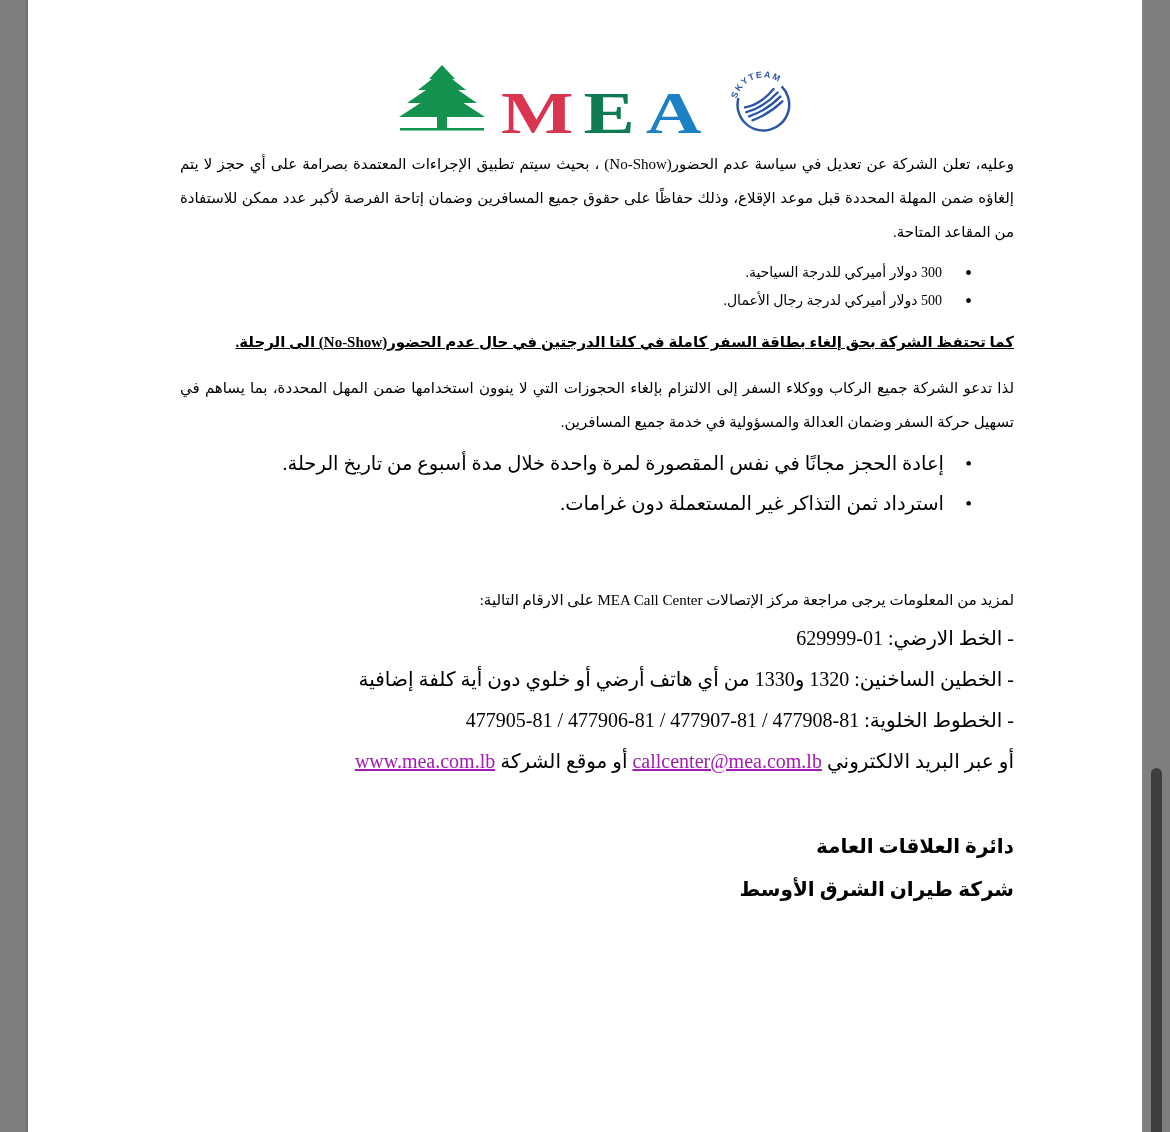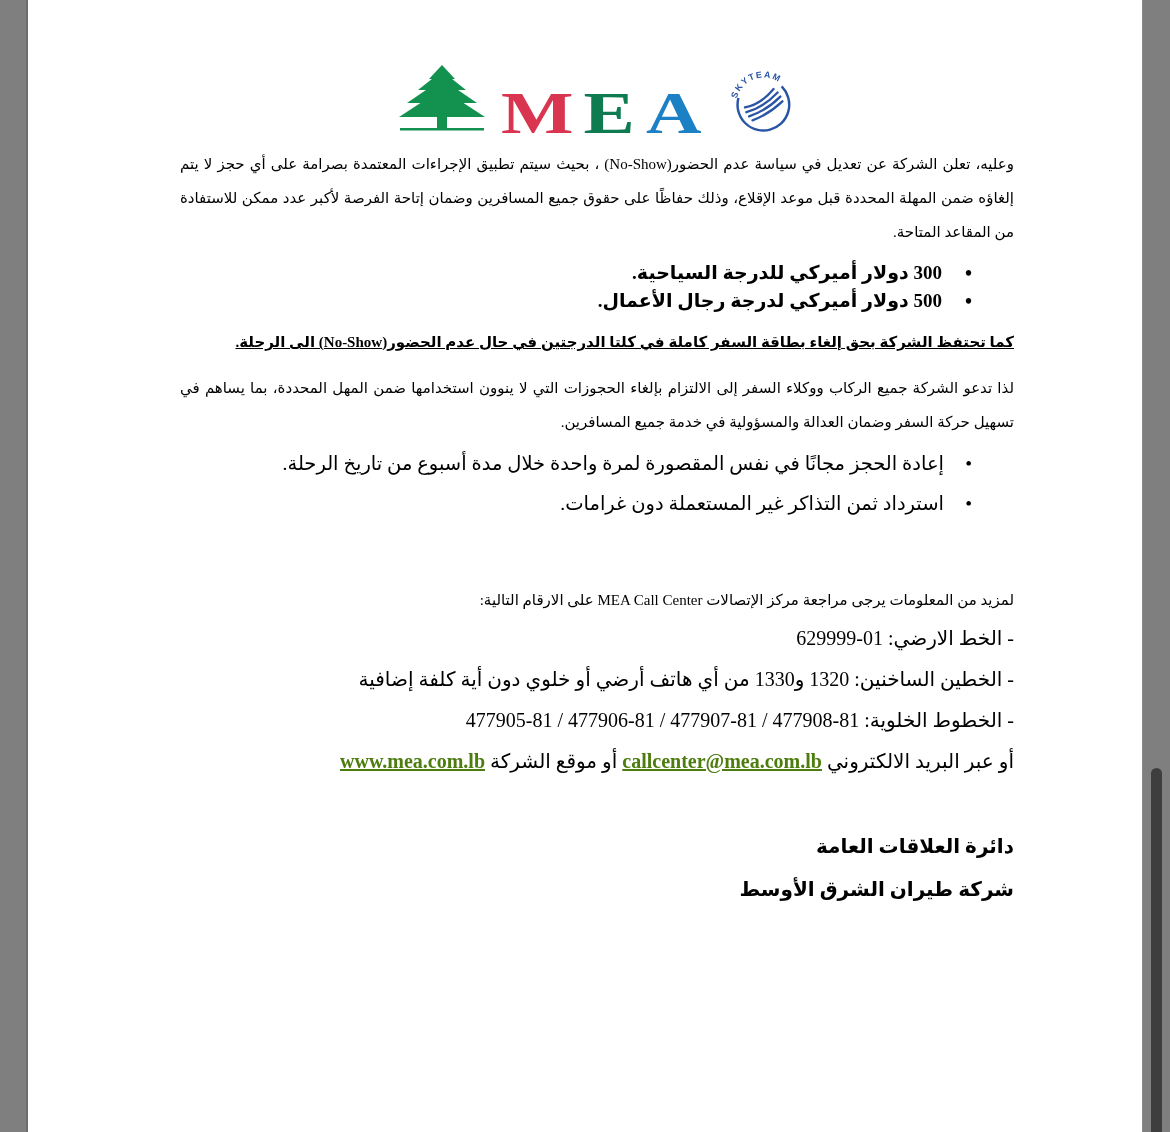--- a/index.html
+++ b/index.html
@@ -32,36 +32,36 @@
 
   
   .para { font-size: 15px; line-height: 34px; margin-top: 14px; }
   .justify { text-align: justify; }
   .b { font-weight: bold; }
   .u { text-decoration: underline; }
 
   .intro { margin-top: 13px; }
 
   ul.fees { list-style: none; margin-top: 10px; padding-right: 42px; }
-  ul.fees li { position: relative; font-weight: bold; font-size: 19px; line-height: 28px;
+  ul.fees li { position: relative; font-weight: normal; font-size: 14px; line-height: 28px;
                padding-right: 30px; }
   ul.fees li::before { content: "•"; position: absolute; right: 0; top: 0; font-size: 20px; }
 
   .notice { font-weight: bold; text-decoration: underline; line-height: 30px; margin-top: 12px; }
 
   .flex-heading { font-size: 20.5px; font-weight: bold; margin-top: 38px; line-height: 30px; }
 
   ul.flex { list-style: none; padding-right: 42px; }
   ul.flex li { position: relative; font-size: 19.5px; line-height: 30px;
                margin-top: 10px; padding-right: 28px; }
   ul.flex li::before { content: "•"; position: absolute; right: 0; top: 0; }
 
   .contact-intro { margin-top: 64px; }
   .cline { font-size: 20px; line-height: 40px; margin-top: 1px; }
-  .link { color: #4d7c0f; text-decoration: underline; cursor: pointer; font-weight: bold; }
+  .link { color: #a21caf; text-decoration: underline; cursor: pointer; }
 
   .footer { font-size: 20px; font-weight: bold; line-height: 30px; }
   .footer-1 { margin-top: 50px; }
   .footer-2 { margin-top: 13px; }
 </style>
 </head>
 <body>
 
 <div class="viewer">
 

